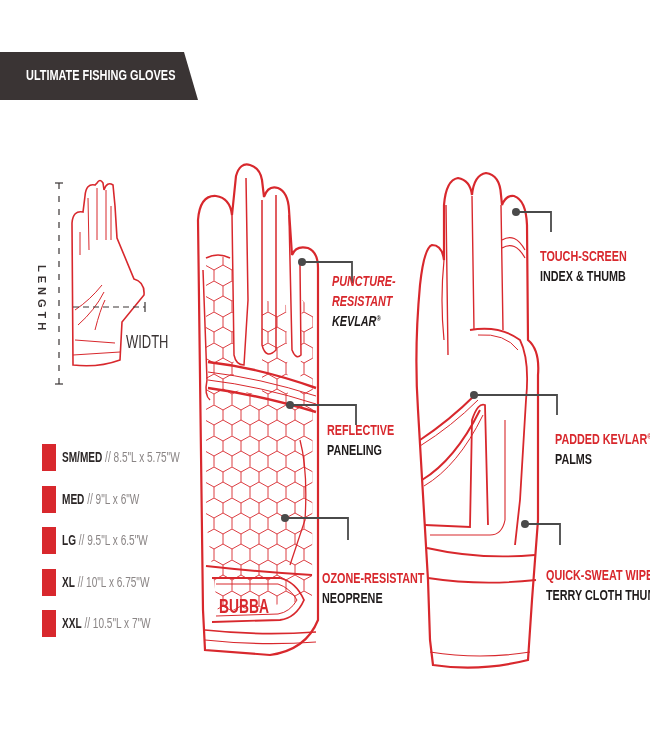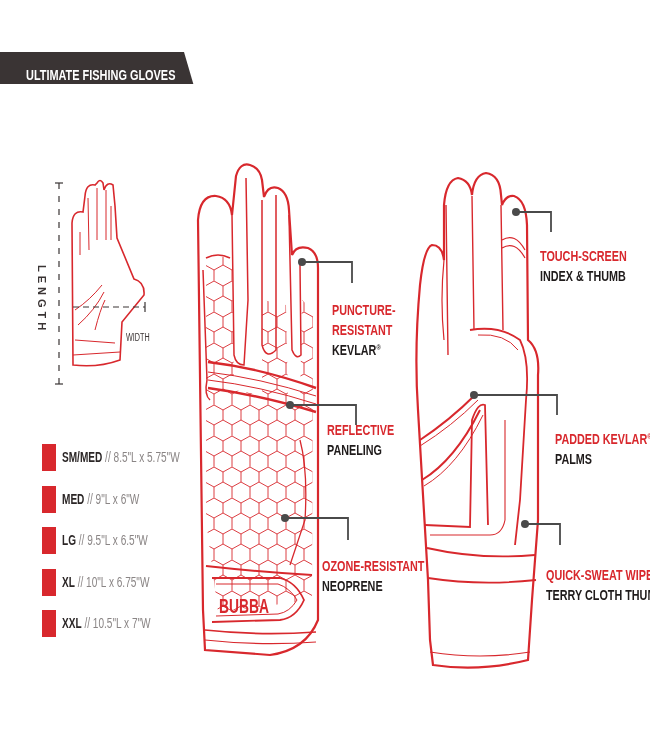--- a/index.html
+++ b/index.html
@@ -1,39 +1,39 @@
 <!DOCTYPE html>
 <html><head>
 <meta charset="utf-8">
 <style>
   * { margin: 0; padding: 0; box-sizing: border-box; }
   html, body { width: 650px; height: 750px; background: #ffffff; overflow: hidden; }
   body { position: relative; font-family: "Liberation Sans", "DejaVu Sans", sans-serif; }
 
   .banner {
-    position: absolute; left: 0; top: 52px; width: 198px; height: 32px;
+    position: absolute; left: 0; top: 52px; width: 198px; height: 48px;
     background: #3a3434;
     clip-path: polygon(0 0, 184px 0, 198px 48px, 0 48px);
   }
   .banner-title {
     position: absolute; left: 26px; top: 15px;
     color: #ffffff; font-weight: bold; font-size: 14px; letter-spacing: 0px;
     transform: scaleX(0.78); transform-origin: left center; white-space: nowrap;
   }
 
   .cond { display: inline-block; transform: scaleX(0.72); transform-origin: left center; white-space: nowrap; }
 
   .length-label {
     position: absolute; left: 36px; top: 265px;
     font-size: 11px; font-weight: bold; color: #3a3434; letter-spacing: 4px;
     writing-mode: vertical-rl; transform: rotate(0deg);
   }
   .width-label {
     position: absolute; left: 126px; top: 332px;
-    font-size: 10px; color: #3a3434;
+    font-size: 18px; color: #3a3434;
   }
 
   .size-list { position: absolute; left: 42px; top: 444px; }
   .size-row { position: relative; height: 41.5px; }
   .size-swatch {
     position: absolute; left: 0; top: 0; width: 14px; height: 27px; background: #d8282d;
   }
   .size-text {
     position: absolute; left: 20px; top: 4px; font-size: 14px; line-height: 18px;
   }
@@ -166,38 +166,38 @@
   <div class="size-row">
     <div class="size-swatch"></div>
     <div class="size-text"><span class="cond"><span class="size-name">XL</span><span class="size-dims"> // 10"L x 6.75"W</span></span></div>
   </div>
   <div class="size-row">
     <div class="size-swatch"></div>
     <div class="size-text"><span class="cond"><span class="size-name">XXL</span><span class="size-dims"> // 10.5"L x 7"W</span></span></div>
   </div>
 </div>
 
-<div class="callout" style="left:332px; top:300px;">
+<div class="callout" style="left:332px; top:271px;font-style:italic;">
   <span class="cond"><span class="red">PUNCTURE-</span></span>
   <span class="cond" style="display:block">
       <span class="red">RESISTANT</span>
     </span>
   <span class="cond" style="display:block"><span class="dark" style="display:inline">KEVLAR</span><sup style="color:#1f1b1b">®</sup></span>
 </div>
 
 <div class="callout" style="left:327px; top:420px;">
   <span class="cond" style="display:block">
       <span class="red">REFLECTIVE</span>
     </span>
   <span class="cond" style="display:block">
       <span class="dark">PANELING</span>
     </span>
 </div>
 
-<div class="callout" style="left:322px; top:556px;">
+<div class="callout" style="left:322px; top:568px;">
   <span class="cond" style="display:block">
       <span class="red">OZONE-RESISTANT</span>
     </span>
   <span class="cond" style="display:block">
       <span class="dark">NEOPRENE</span>
     </span>
 </div>
 
 <div class="callout" style="left:540px; top:246px;">
   <span class="cond" style="display:block">

